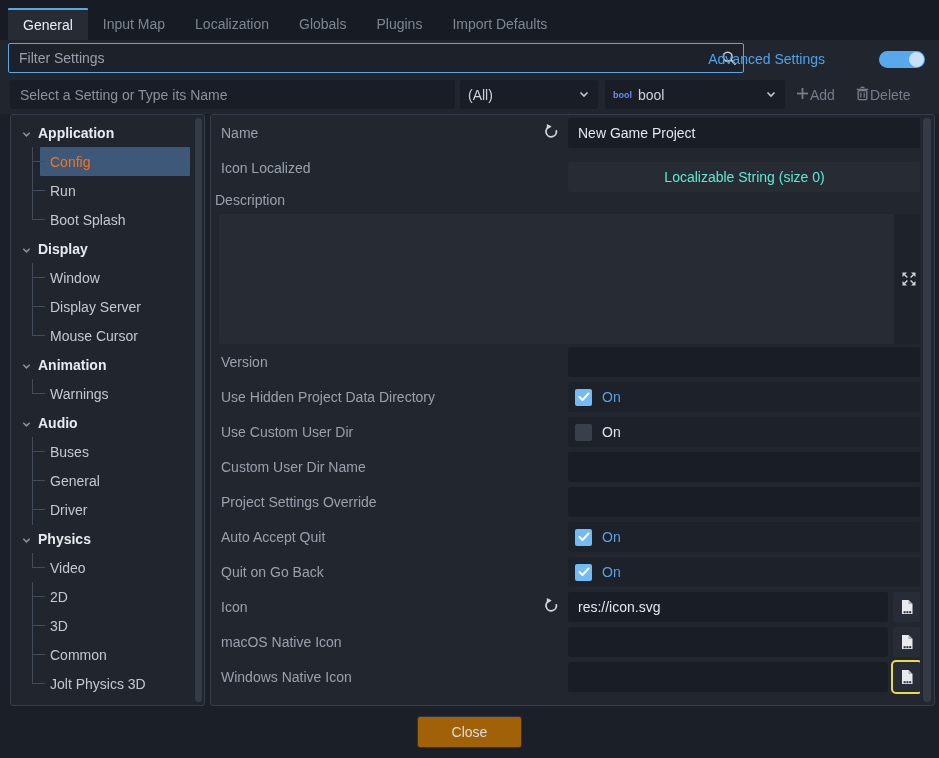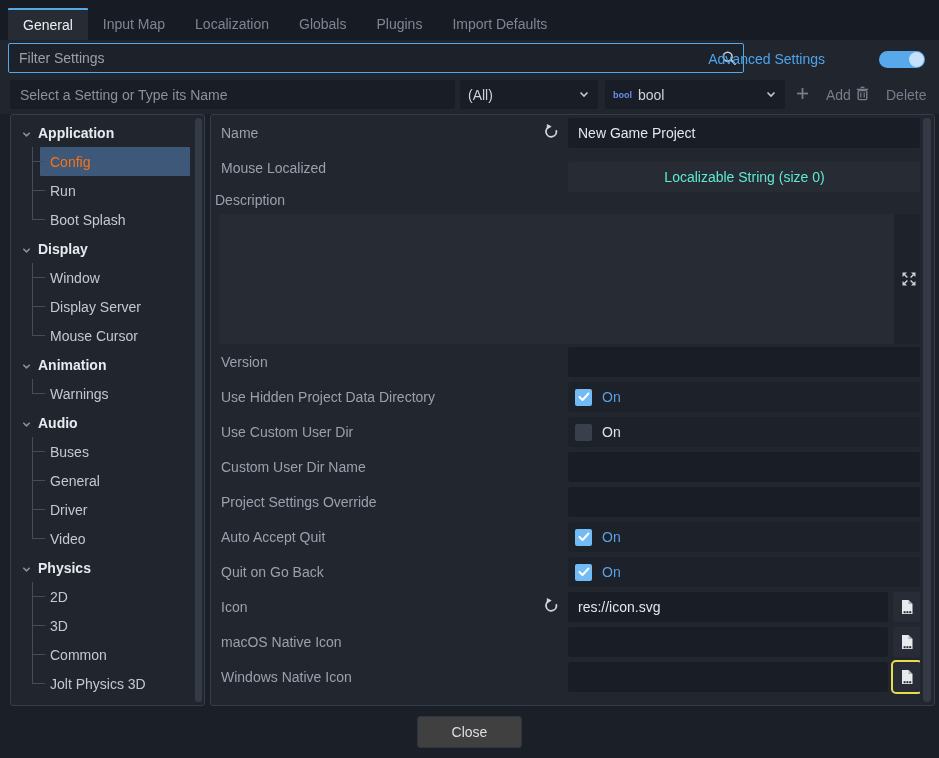--- a/index.html
+++ b/index.html
@@ -32,21 +32,21 @@
     display:flex; align-items:center; }
   .name-box input { flex:1; background:transparent; border:none; outline:none; color:#e6e9ed;
     font:14px "Liberation Sans","DejaVu Sans",sans-serif; padding:0 10px; }
   .name-box input::placeholder { color:#8b919d; opacity:1; }
   .select { position:absolute; top:2px; height:29px; background:#191d26; border-radius:3px;
     display:flex; align-items:center; padding:0 8px; color:#ced2da; }
   .select .chev { margin-left:auto; }
   .sel-cat { left:460px; width:138px; }
   .sel-type { left:605px; width:180px; }
   .bool-ic { color:#6c8cf0; font-weight:bold; font-size:9px; letter-spacing:0; margin-right:6px; }
-  .tool-btn { position:absolute; top:2px; height:29px; display:flex; align-items:center; gap:16px; color:#767d8b; }
+  .tool-btn { position:absolute; top:2px; height:29px; display:flex; align-items:center; gap:0; color:#767d8b; }
   .btn-add { left:795px; }
   .btn-del { left:855px; }
   
   .sidebar { position:absolute; left:10px; top:114px; width:195px; height:592px; background:#21252e;
     border:1px solid #363c49; border-radius:3px; }
   .tree { position:absolute; inset:3px 12px 3px 3px; overflow:hidden; }
   .tree-row { position:relative; height:29px; display:flex; align-items:center; }
   .tree-row.section { font-weight:bold; color:#e7eaee; padding-left:24px; }
   .tree-row.section .sec-chev { position:absolute; left:7px; top:9px; }
   .tree-row.child { color:#c3c8d1; padding-left:36px; }
@@ -84,21 +84,21 @@
   .desc-label-row .plabel { position:absolute; left:4px; top:0; height:24px; display:flex; align-items:center; color:#9aa1ad; }
   .desc-wrap { position:relative; height:130px; margin-bottom:3px; }
   .desc-box { position:absolute; left:8px; top:0; width:675px; height:130px; background:#262b34; border-radius:2px 0 0 2px; }
   .desc-side { position:absolute; left:683px; top:0; width:29px; height:130px; background:#1d222b; border-radius:0 3px 3px 0;
     display:flex; align-items:center; justify-content:center; }
   .expand-btn { background:transparent; border:none; cursor:pointer; width:22px; height:22px;
     display:flex; align-items:center; justify-content:center; }
   
   .footer { position:absolute; left:0; top:706px; width:939px; height:52px; background:#1b1f28;
     display:flex; align-items:center; justify-content:center; }
-  .close-btn { width:105px; height:32px; background:#404040; border:1px solid #2e3440; border-radius:3px;
+  .close-btn { width:105px; height:32px; background:#a16207; border:1px solid #2e3440; border-radius:3px;
     color:#dbdee4; font:14px "Liberation Sans","DejaVu Sans",sans-serif; cursor:pointer; }
 </style>
 </head>
 <body>
 
 <div class="tabstrip">
   <div class="tabs" id="tabs">
       <div class="tab active">General</div>
       <div class="tab">Input Map</div>
       <div class="tab">Localization</div>
@@ -235,29 +235,29 @@
       <div class="tree-row child">
         <span class="elbow"></span>
         <span class="vline"></span>
         <span class="lbl">General</span>
       </div>
       <div class="tree-row child">
         <span class="elbow"></span>
         <span class="vline"></span>
         <span class="lbl">Driver</span>
       </div>
-      <div class="tree-row child">
-        <span class="elbow"></span>
-        <span class="lbl">Video</span>
-      </div>
       <div class="tree-row section">
         <span class="sec-chev"><svg width="11" height="11" viewBox="0 0 12 12">
             <polyline points="2.5,4 6,7.5 9.5,4" fill="none" stroke="#8a92a0" stroke-width="1.6"></polyline>
           </svg></span>
         <span class="lbl">Physics</span>
+      </div>
+      <div class="tree-row child">
+        <span class="elbow"></span>
+        <span class="lbl">Video</span>
       </div>
       <div class="tree-row child">
         <span class="elbow"></span>
         <span class="vline"></span>
         <span class="lbl">2D</span>
       </div>
       <div class="tree-row child">
         <span class="elbow"></span>
         <span class="vline"></span>
         <span class="lbl">3D</span>
@@ -281,21 +281,21 @@
         <span class="plabel">Name</span>
         <button class="revert"><svg width="17" height="17" viewBox="0 0 16 16">
             <path d="M6.2 3.4 A4.9 4.9 0 1 0 12.6 7.4" fill="none" stroke="#d2d6dc" stroke-width="1.7" stroke-linecap="round"></path>
             <polygon points="3.6,0.9 3.6,6 8.2,3.4" fill="#d2d6dc"></polygon>
           </svg></button>
         <div class="field">
           <span>New Game Project</span>
         </div>
       </div>
       <div class="prop-row">
-        <span class="plabel">Mouse Localized</span>
+        <span class="plabel">Icon Localized</span>
         <button class="wide-btn">Localizable String (size 0)</button>
       </div>
       <div class="desc-label-row">
         <span class="plabel">Description</span>
       </div>
       <div class="desc-wrap">
         <div class="desc-box"></div>
         <div class="desc-side">
           <button class="expand-btn">
             <svg width="18" height="18" viewBox="0 0 18 18">

